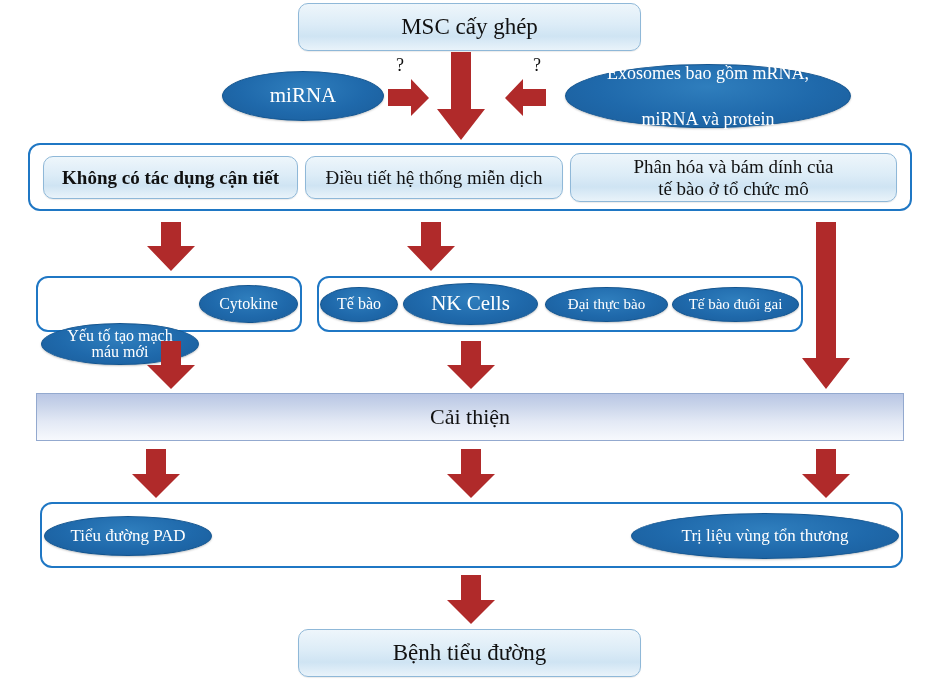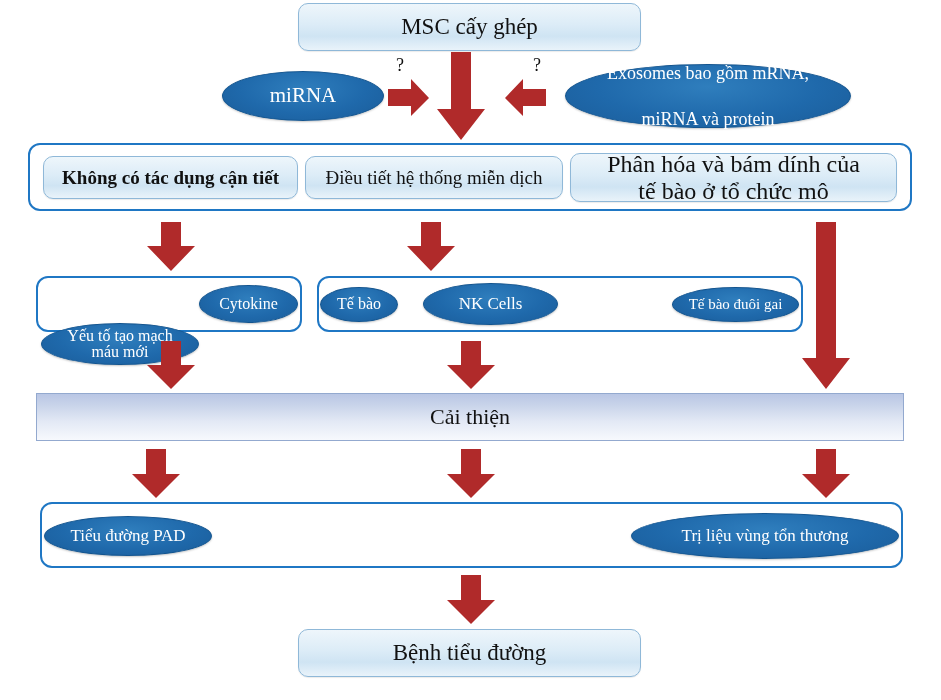--- a/index.html
+++ b/index.html
@@ -116,21 +116,21 @@
   <div class="node container-box" style="left:28px; top:143px; width:884px; height:68px;"></div>
 
   <div class="node lbox" style="left:43px; top:156px; width:255px; height:43px; font-size:19px;font-weight:bold;">
     <span>Không có tác dụng cận tiết</span>
   </div>
 
   <div class="node lbox" style="left:305px; top:156px; width:258px; height:43px; font-size:19px;">
     <span>Điều tiết hệ thống miễn dịch</span>
   </div>
 
-  <div class="node lbox" style="left:570px; top:153px; width:327px; height:49px; font-size:24px; flex-direction:column;">
+  <div class="node lbox" style="left:570px; top:153px; width:327px; height:49px; font-size:19px; flex-direction:column;">
     <span>Phân hóa và bám dính của</span>
     <span>tế bào ở tổ chức mô</span>
   </div>
 
   <div class="arrow" style="left:146px; top:222px;">
     <svg width="50" height="50" viewBox="0 0 50 50" aria-hidden="true">
       <polygon points="15,0 35,0 35,24 49,24 25,49 1,24 15,24" fill="#b02a2a"></polygon>
     </svg>
   </div>
   <div class="arrow" style="left:406px; top:222px;">
@@ -155,24 +155,27 @@
   <div class="node ell" style="left:199px; top:285px; width:99px; height:38px; font-size:16px;">
     <span>Cytokine</span>
   </div>
 
   <div class="node container-box" style="left:317px; top:276px; width:486px; height:56px;"></div>
 
   <div class="node ell" style="left:320px; top:287px; width:78px; height:35px; font-size:16px;">
     <span>Tế bào</span>
   </div>
 
-  <div class="node ell" style="left:423px; top:283px; width:135px; height:42px; font-size:17px;">
+  <div class="node ell" style="left:403px; top:283px; width:135px; height:42px; font-size:21px;">
     <span>NK Cells</span>
   </div>
 
+  <div class="node ell" style="left:545px; top:287px; width:123px; height:35px; font-size:15px;">
+    <span>Đại thực bào</span>
+  </div>
 
   <div class="node ell" style="left:672px; top:287px; width:127px; height:35px; font-size:15px;">
     <span>Tế bào đuôi gai</span>
   </div>
 
   <div class="arrow" style="left:146px; top:341px;">
     <svg width="50" height="49" viewBox="0 0 50 49" aria-hidden="true">
       <polygon points="15,0 35,0 35,24 49,24 25,48 1,24 15,24" fill="#b02a2a"></polygon>
     </svg>
   </div>

